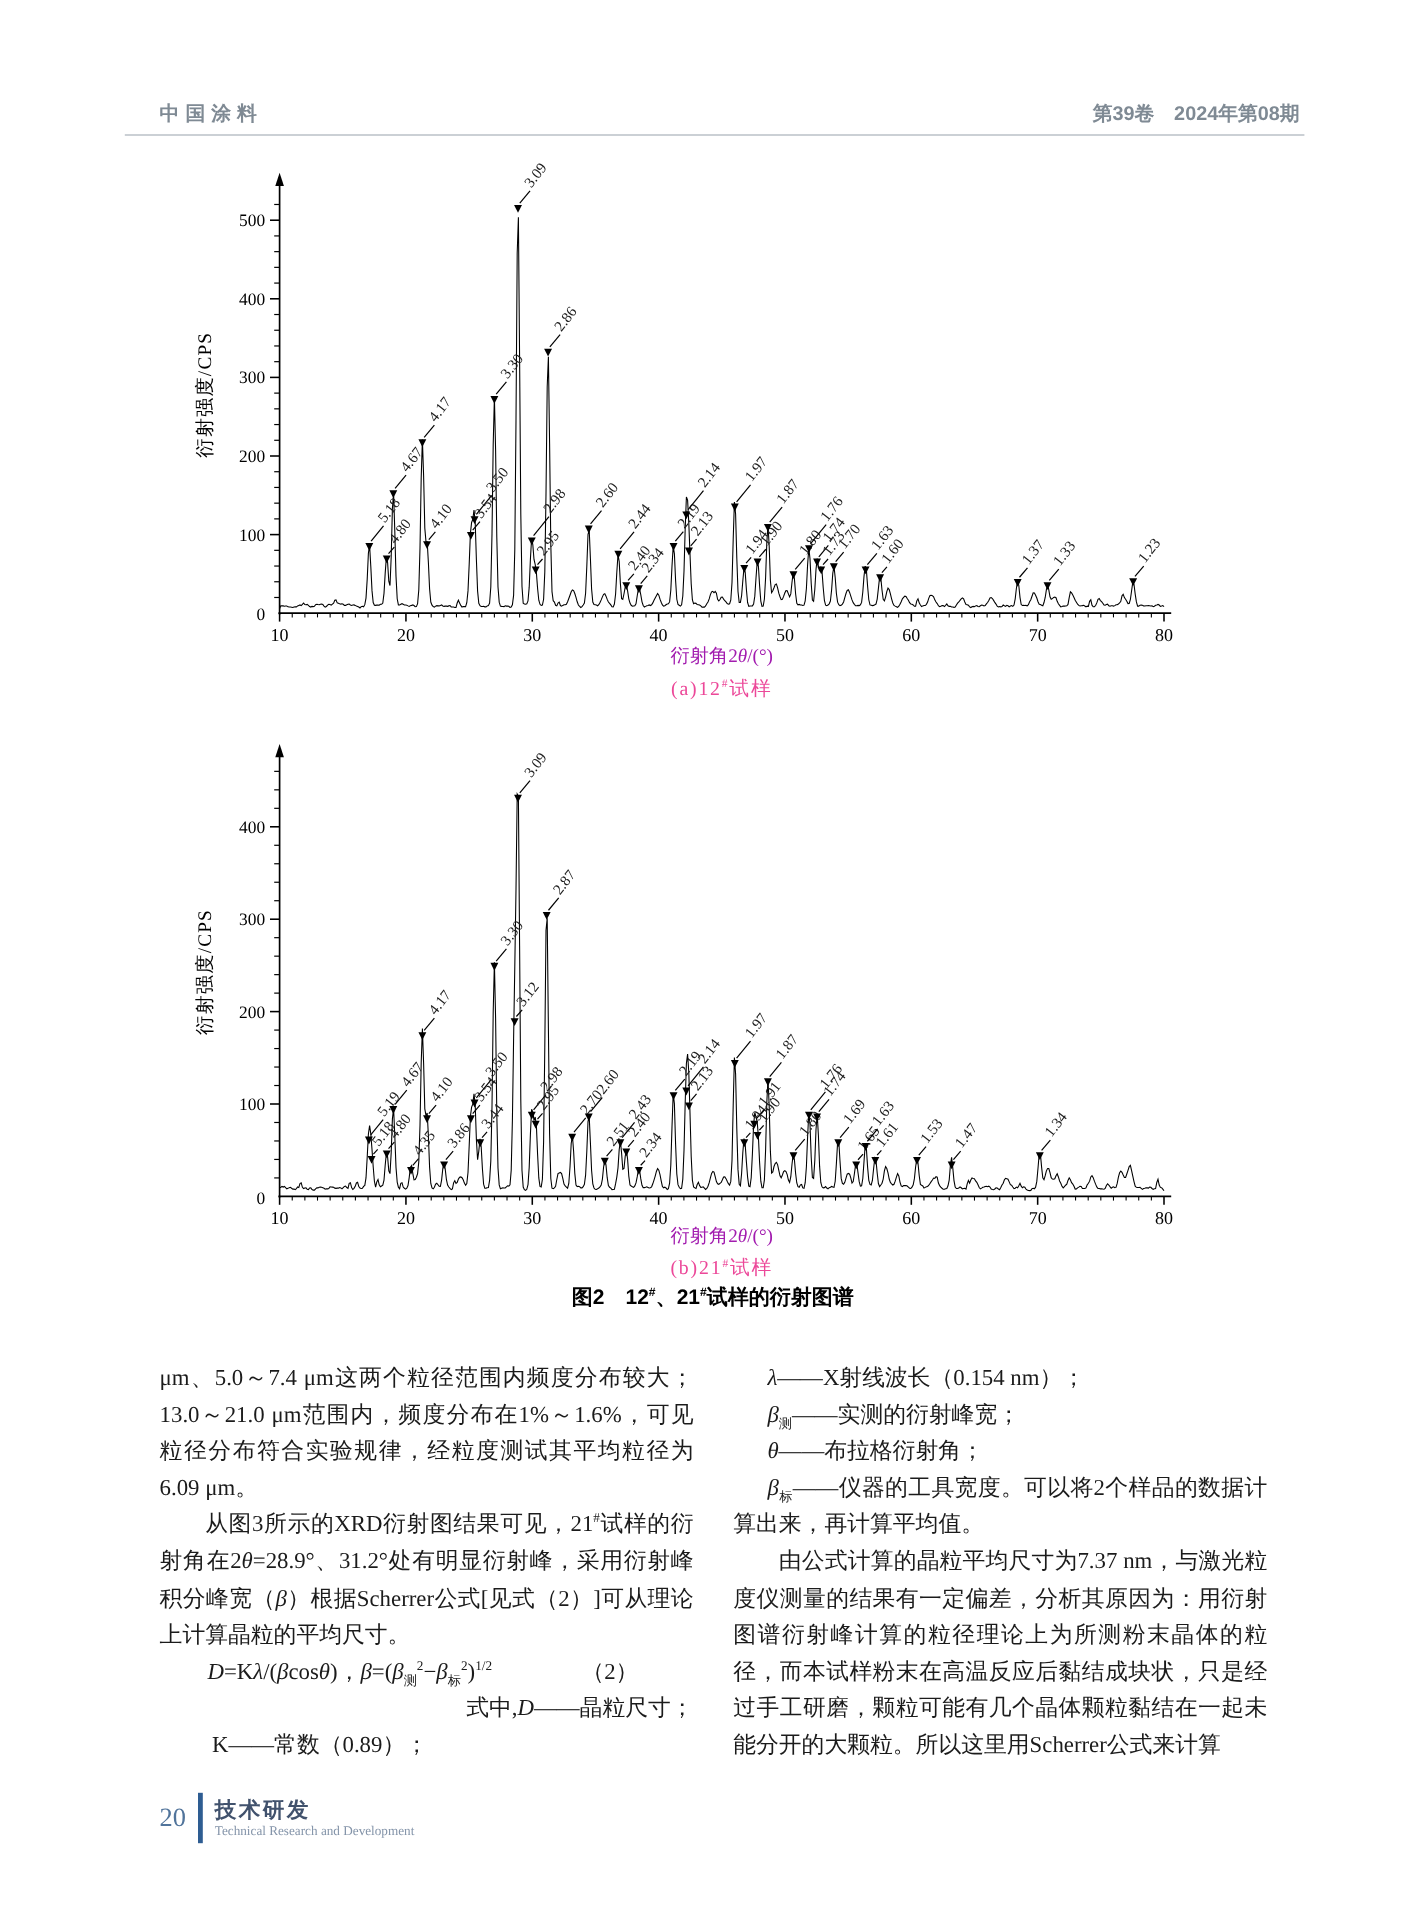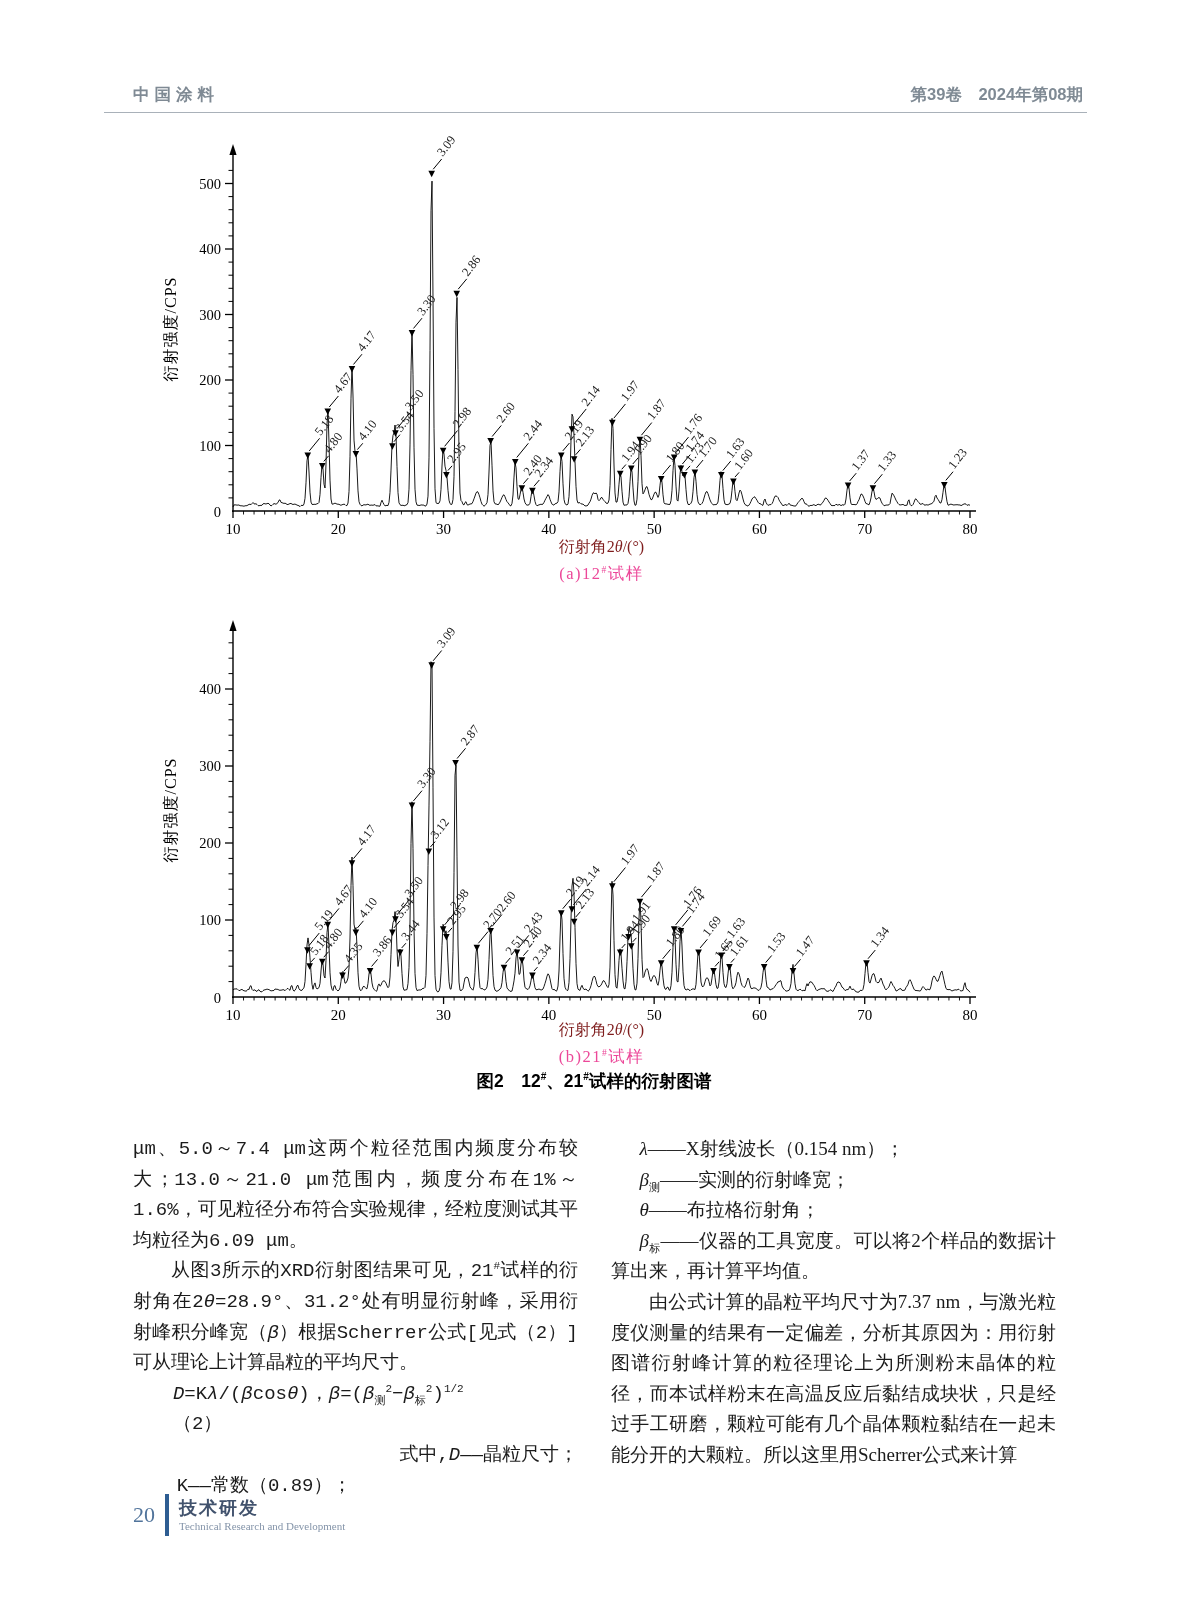--- a/index.html
+++ b/index.html
@@ -7,37 +7,37 @@
         font-family:"Liberation Serif","DejaVu Serif",serif;color:#1b1b1b;}
   
   .hdr{position:absolute;top:84px;left:133px;right:104px;display:flex;justify-content:space-between;
        align-items:flex-end;font-family:"Liberation Sans","DejaVu Sans",sans-serif;
        color:#7f8a94;font-size:16.5px;font-weight:bold;}
   .hdr .jname{letter-spacing:5px;}
   .hdr-rule{position:absolute;top:112px;left:104px;right:100px;border-top:1.6px solid #a9b1b9;height:0;}
   
   #chartsvg{position:absolute;left:0;top:0;width:1187px;height:1600px;pointer-events:none;}
   
-  .xlabel{position:absolute;left:233px;width:737px;text-align:center;font-size:16px;color:#7f1d1d;}
+  .xlabel{position:absolute;left:233px;width:737px;text-align:center;font-size:16px;color:#a21caf;}
   .panel-cap{position:absolute;left:233px;width:737px;text-align:center;font-size:16.5px;
              color:#ec4899;letter-spacing:1.5px;}
   .figcap-zh{position:absolute;left:133px;width:922px;text-align:center;font-weight:bold;font-size:17.5px;
              font-family:"Liberation Sans","DejaVu Sans",sans-serif;color:#000;}
   .figcap-en{position:absolute;left:133px;width:922px;text-align:center;font-weight:bold;font-size:16.5px;color:#000;}
   
   .col{position:absolute;top:1134px;width:445px;font-size:19px;line-height:30.6px;text-align:justify;}
-  .col-left{left:133px;font-family:Liberation Mono, monospace;}
+  .col-left{left:133px;}
   .col-right{left:611px;}
   .para{margin:0;}
   .indent{text-indent:2em;}
   .indent15{text-indent:1.5em;}
   i,.it{font-style:italic;}
   sup{font-size:58%;vertical-align:super;line-height:0;}
   sub{font-size:58%;vertical-align:sub;line-height:0;}
-  .formula-row{display:flex;justify-content:space-between;padding-left:2.1em;padding-right:46px;flex-direction:column;}
+  .formula-row{display:flex;justify-content:space-between;padding-left:2.1em;padding-right:46px;}
   .line-eq{padding-left:1.7em;text-align:right;}
   .line-k{padding-left:2.3em;text-align:left;}
   
   .footer{position:absolute;left:133px;top:1494px;display:flex;align-items:center;gap:10px;}
   .pageno{font-size:22px;color:#51749b;}
   .fbar{width:4px;height:42px;background:#2e5d92;}
   .fsec-zh{font-family:"Liberation Sans","DejaVu Sans",sans-serif;font-weight:bold;font-size:18px;
            color:#41526d;letter-spacing:2px;line-height:1.15;}
   .fsec-en{font-size:11px;color:#8494a9;margin-top:2px;line-height:1;}
 </style>

